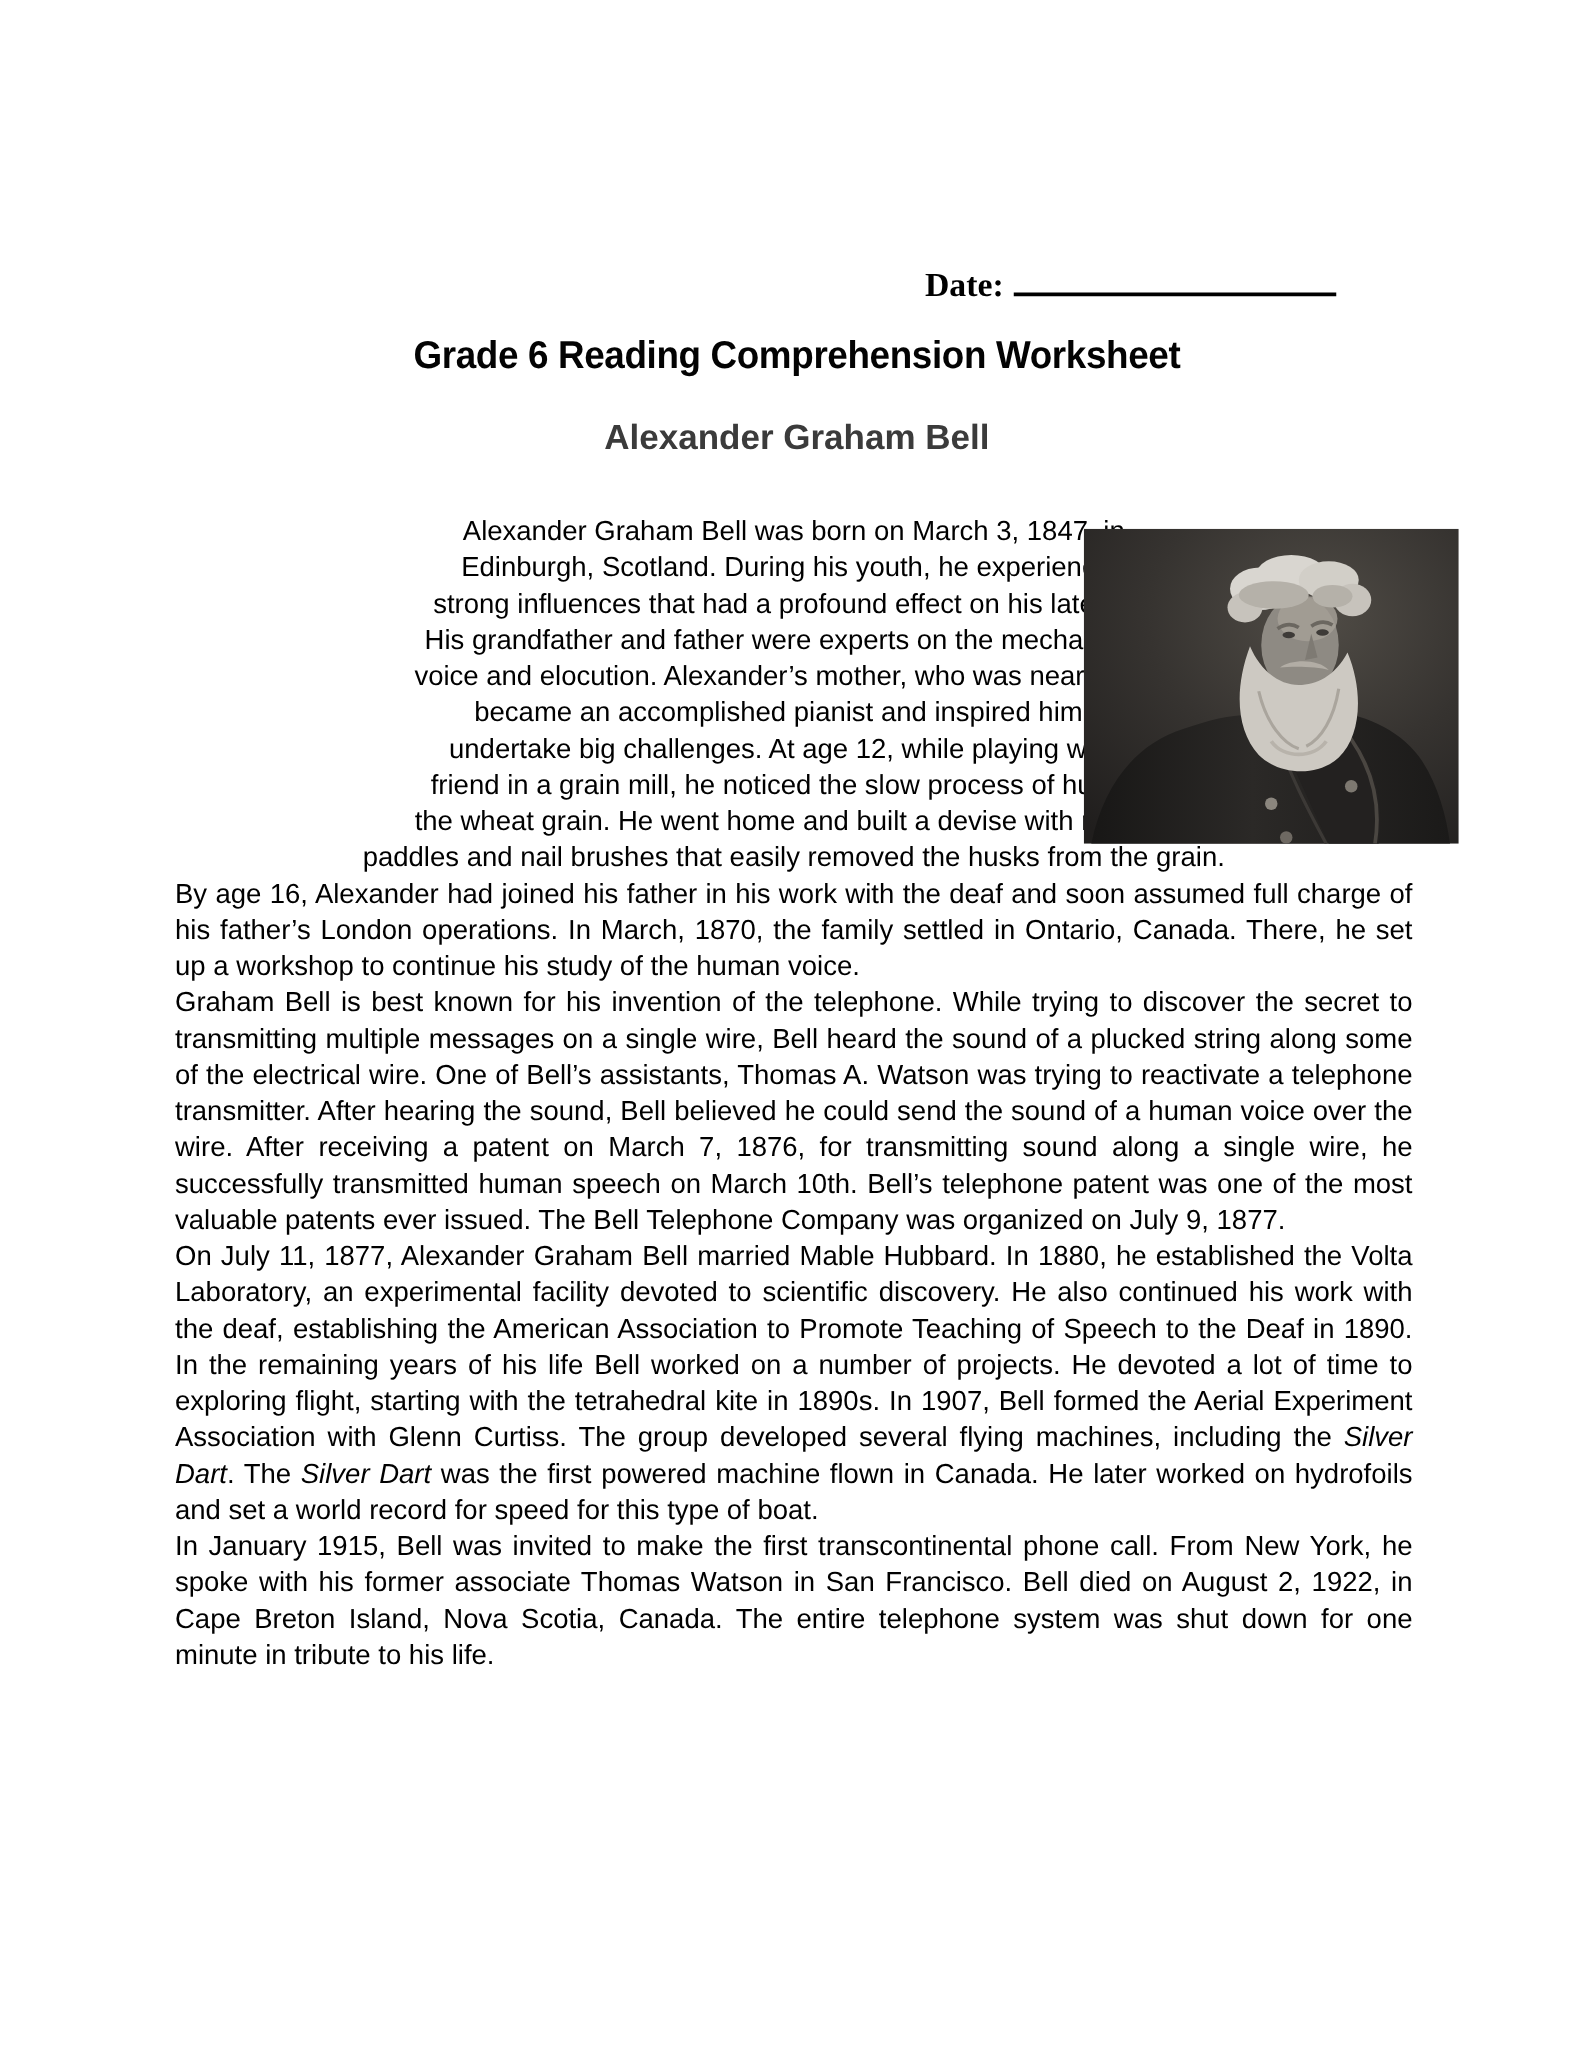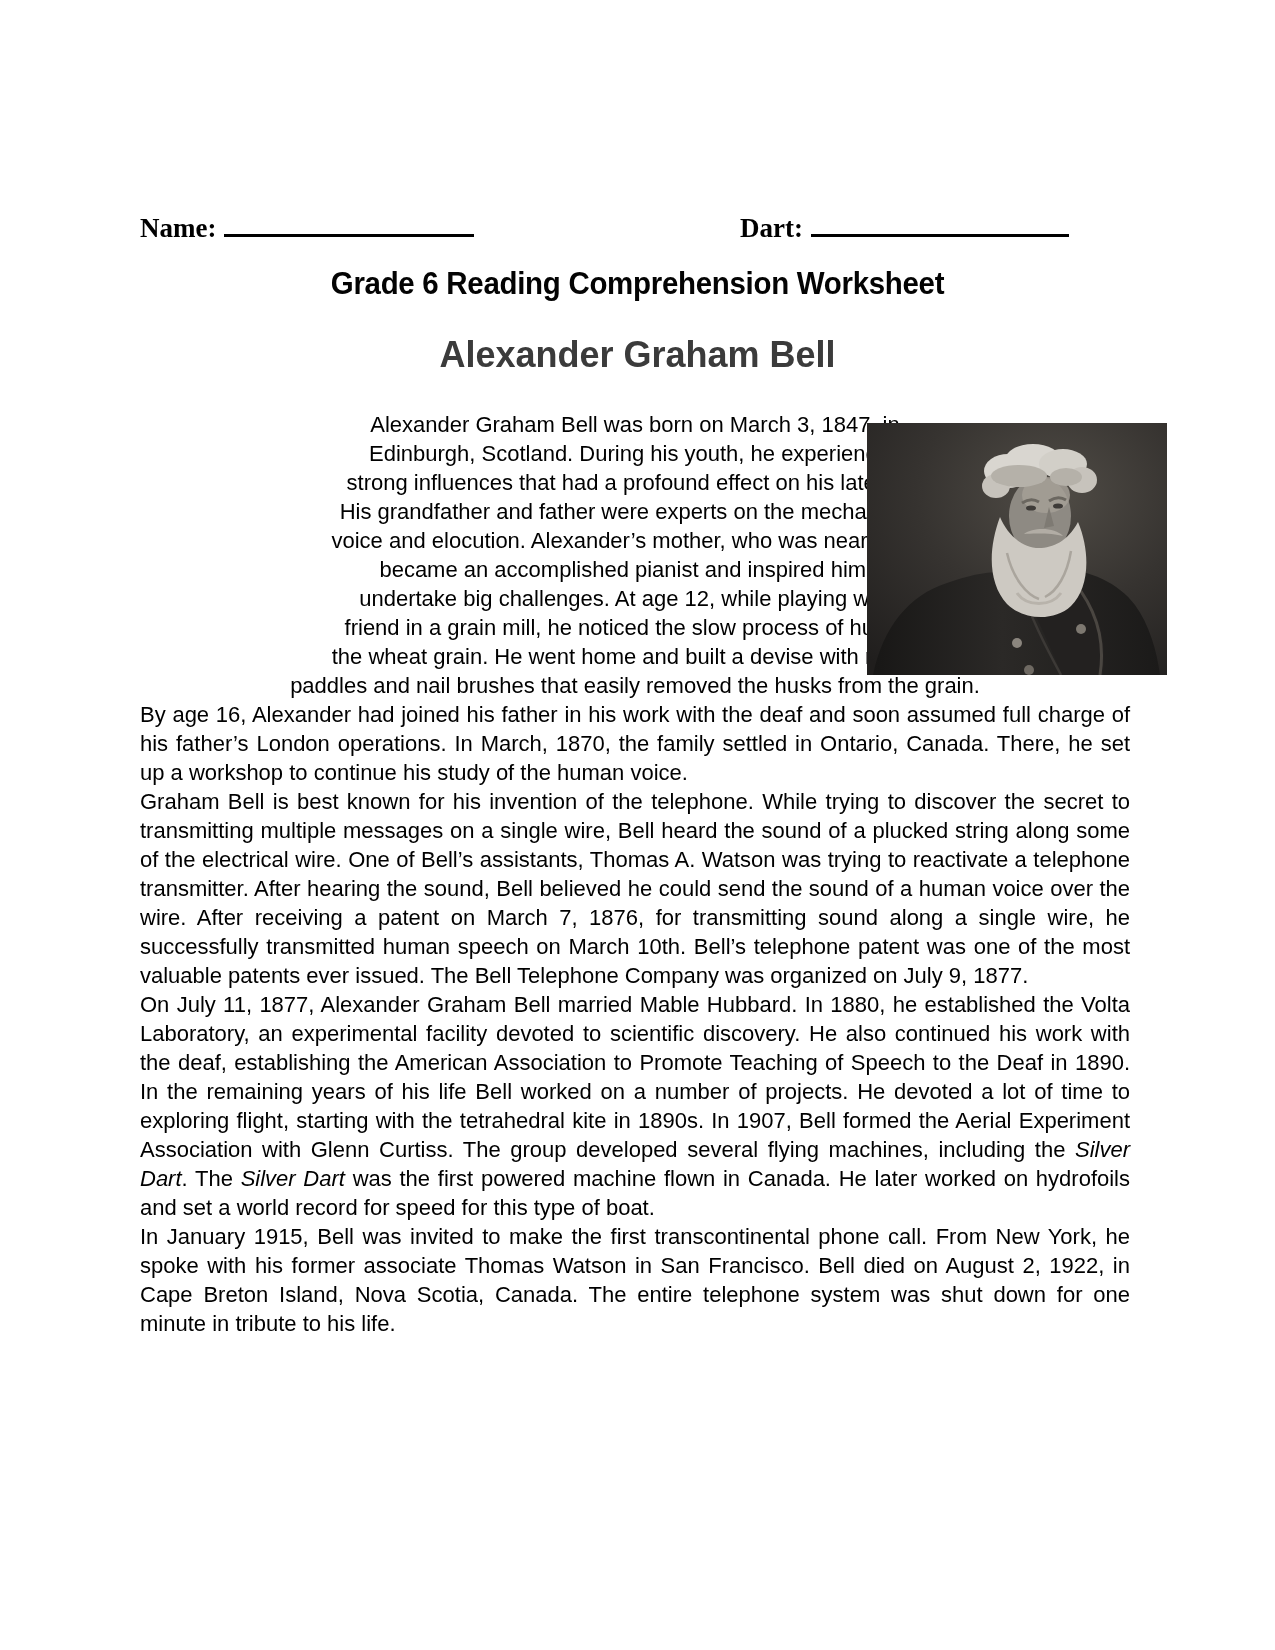--- a/index.html
+++ b/index.html
@@ -27,21 +27,21 @@
   .field.date .blank-line { width: 258px; }
 
   
   .title {
     position: absolute; top: 266px; left: 140px; width: 995px; margin: 0;
     text-align: center; font-size: 31px; font-weight: bold; color: #030303;
     letter-spacing: -0.3px; transform: scaleX(0.95); transform-origin: 50% 50%;
   }
   .subtitle {
     position: absolute; top: 334px; left: 140px; width: 995px; margin: 0;
-    text-align: center; font-size: 36px; font-weight: bold; color: #3b3b3b;
+    text-align: center; font-size: 28px; font-weight: bold; color: #3b3b3b;
   }
 
   
   .article {
     position: absolute; top: 410px; left: 140px; width: 990px;
     font-size: 22px; line-height: 29px; color: #000;
   }
   .article p { margin: 0; }
   .p-wrapped { white-space: pre-line; text-align: center; }
   .p-just { text-align: justify; }
@@ -51,25 +51,22 @@
     position: absolute; top: 13px; left: 727px; width: 300px; height: 252px;
     line-height: 0;
   }
 </style>
 </head>
 <body>
 
 <div class="page">
 
   <div class="header-row">
-    <div class="field name">
-      <span class="field-label">Name:</span><span class="blank-line"></span>
-    </div>
     <div class="field date">
-      <span class="field-label">Dart:</span><span class="blank-line"></span>
+      <span class="field-label">Date:</span><span class="blank-line"></span>
     </div>
   </div>
 
   <h1 class="title">Grade 6 Reading Comprehension Worksheet</h1>
   <h2 class="subtitle">Alexander Graham Bell</h2>
 
   <div class="article">
 
     <div class="photo" title="black-and-white portrait photograph of Alexander Graham Bell">
       <svg width="300" height="252" viewBox="0 0 300 252" role="img">

